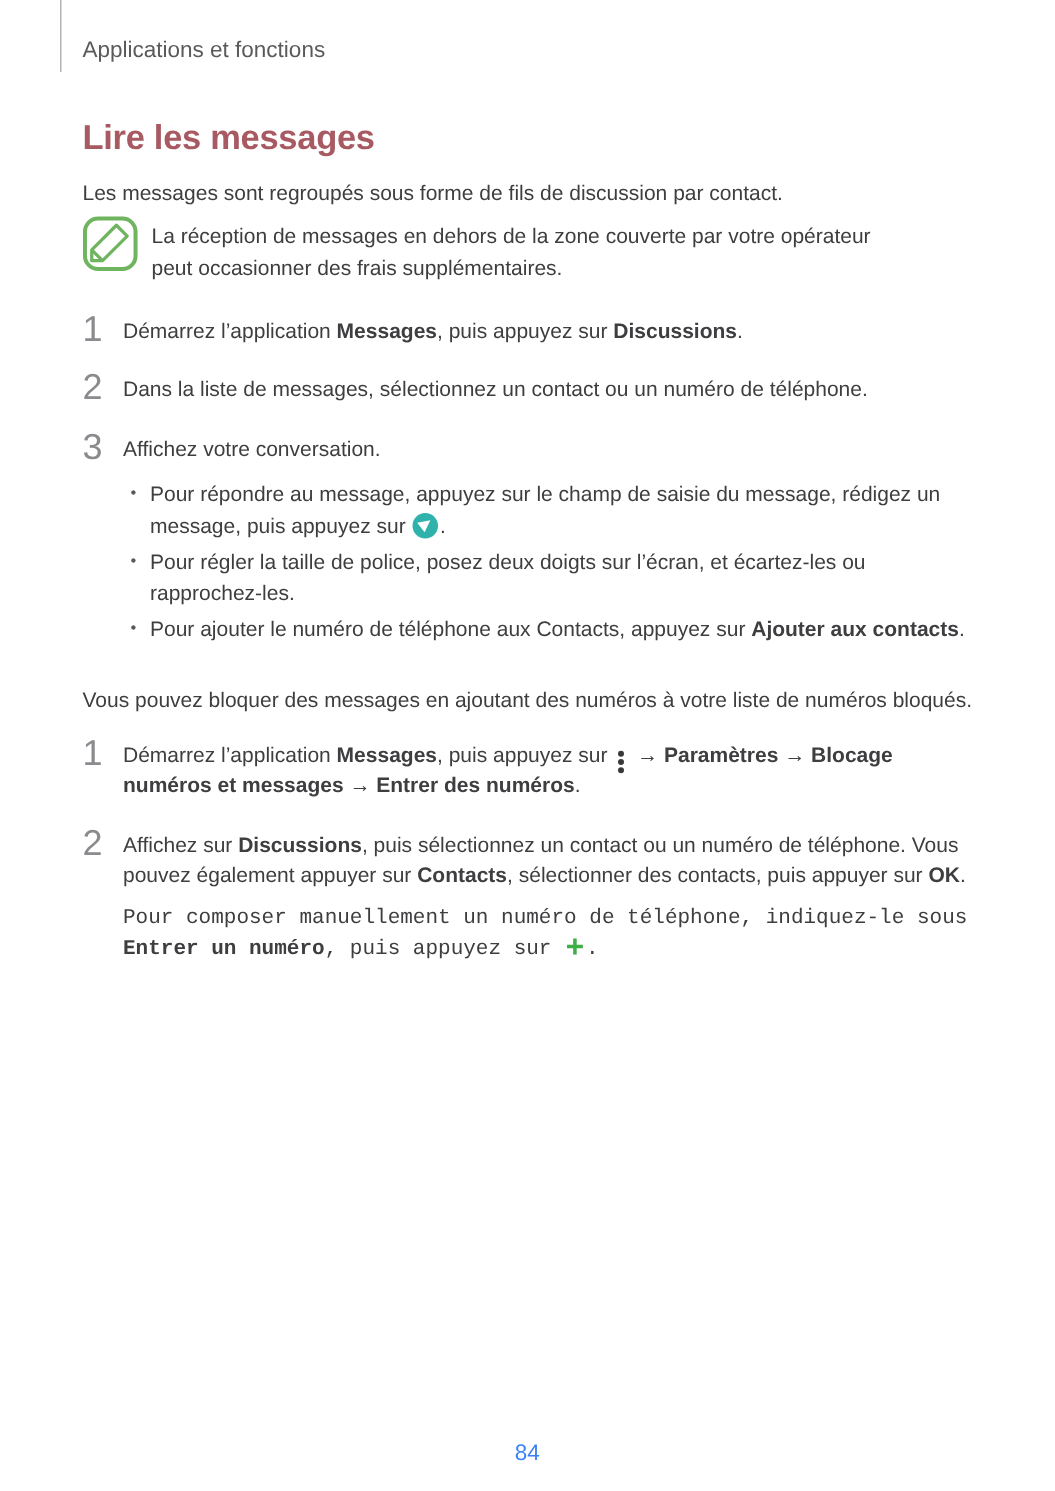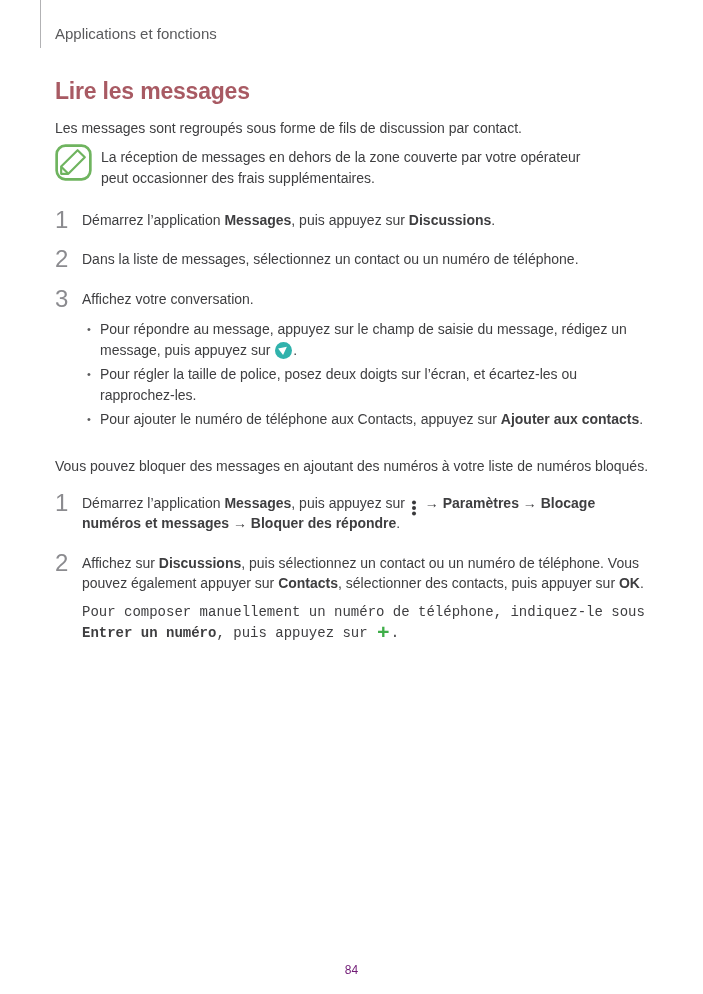--- a/index.html
+++ b/index.html
@@ -130,22 +130,22 @@
     vertical-align: -2px;
     margin: 0 1px;
   }
   .add-icon::before { content: "+"; }
   
   footer {
     position: absolute;
     left: 0; bottom: 17px;
     width: 100%;
     text-align: center;
-    font-size: 12px;
-    color: #701a75;
+    font-size: 15px;
+    color: #3b82f6;
   }
 </style>
 </head>
 <body>
 
 <div class="page">
 
   <div class="head-rule"></div>
   <div class="running-head">Applications et fonctions</div>
 
@@ -194,21 +194,21 @@
         </ul>
       </li>
     </ol>
 
 
     <p class="intro" style="margin-bottom:16px">Vous pouvez bloquer des messages en ajoutant des numéros à votre liste de numéros bloqués.</p>
 
     <ol class="steps">
       <li>
         <span class="num">1</span>
-        <div class="step-body"><span>Démarrez l’application </span><span class="b">Messages</span><span>, puis appuyez sur </span><span class="inline-icon more-vertical-icon"></span><span> → </span><span class="b">Paramètres</span><span> → </span><span class="b">Blocage numéros et messages</span><span> → </span><span class="b">Bloquer des répondre</span><span>.</span></div>
+        <div class="step-body"><span>Démarrez l’application </span><span class="b">Messages</span><span>, puis appuyez sur </span><span class="inline-icon more-vertical-icon"></span><span> → </span><span class="b">Paramètres</span><span> → </span><span class="b">Blocage numéros et messages</span><span> → </span><span class="b">Entrer des numéros</span><span>.</span></div>
       </li>
       <li>
         <span class="num">2</span>
         <div class="step-body"><span>Affichez sur </span><span class="b">Discussions</span><span>, puis sélectionnez un contact ou un numéro de téléphone. Vous pouvez également appuyer sur </span><span class="b">Contacts</span><span>, sélectionner des contacts, puis appuyer sur </span><span class="b">OK</span><span>.</span></div>
         <div class="step-body step-para"><span>Pour composer manuellement un numéro de téléphone, indiquez-le sous </span><span class="b">Entrer un numéro</span><span>, puis appuyez sur </span><span class="inline-icon add-icon"></span><span>.</span></div>
       </li>
     </ol>
 
   </main>
 

